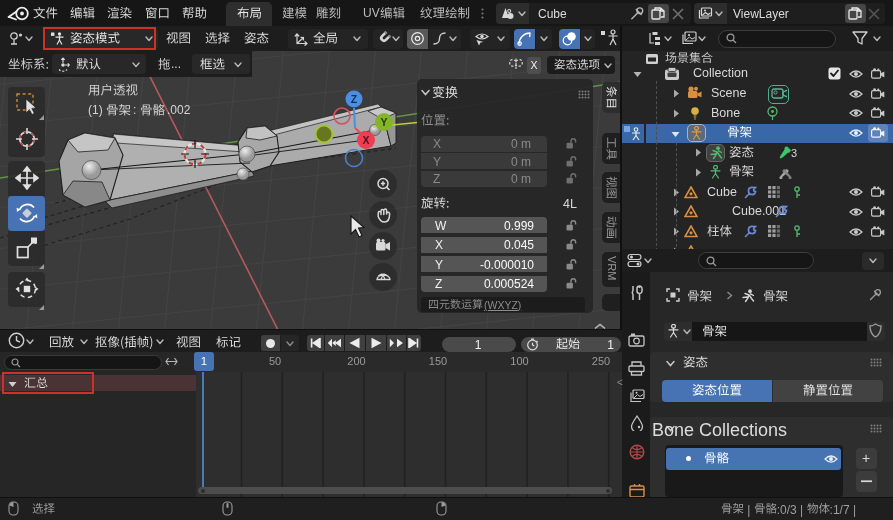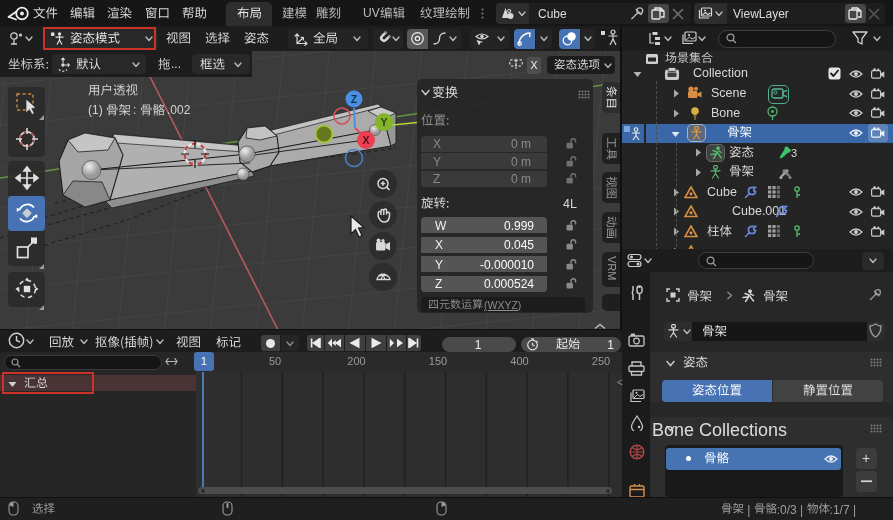--- a/index.html
+++ b/index.html
@@ -1074,21 +1074,21 @@
       <use href="#g76" transform="matrix(0.01200 0 0 -0.01200 0.00 10.08)" fill="#f0f0f0"></use>
       <use href="#g77" transform="matrix(0.01200 0 0 -0.01200 12.00 10.08)" fill="#f0f0f0"></use>
     </svg>
     <div style="position:absolute;left:614px;top:337.5px;font-size:12px;color:#f2f2f2;white-space:nowrap;transform:translateX(-100%);">1</div>
     <div class="" style="position:absolute;left:0px;top:352px;width:196px;height:145px;background:#262626"></div>
     <div class="" style="position:absolute;left:196px;top:352px;width:426px;height:145px;background:#2e2e2e"></div>
     <div class="" style="position:absolute;left:196px;top:352px;width:426px;height:20px;background:#2a2a2a"></div>
     <div style="position:absolute;left:275px;top:355px;font-size:11px;color:#9a9a9a;white-space:nowrap;transform:translateX(-50%);">50</div>
     <div style="position:absolute;left:356.5px;top:355px;font-size:11px;color:#9a9a9a;white-space:nowrap;transform:translateX(-50%);">200</div>
     <div style="position:absolute;left:438px;top:355px;font-size:11px;color:#9a9a9a;white-space:nowrap;transform:translateX(-50%);">150</div>
-    <div style="position:absolute;left:519.5px;top:355px;font-size:11px;color:#9a9a9a;white-space:nowrap;transform:translateX(-50%);">400</div>
+    <div style="position:absolute;left:519.5px;top:355px;font-size:11px;color:#9a9a9a;white-space:nowrap;transform:translateX(-50%);">100</div>
     <div style="position:absolute;left:601px;top:355px;font-size:11px;color:#9a9a9a;white-space:nowrap;transform:translateX(-50%);">250</div>
     <svg style="position:absolute;left:196px;top:352px;" width="426" height="145" viewBox="0 0 426 145">
       <line x1="45.5" y1="20" x2="45.5" y2="145" stroke="#212121" stroke-width="1.5"></line>
       <line x1="86.3" y1="20" x2="86.3" y2="145" stroke="#212121" stroke-width="1.5"></line>
       <line x1="127.1" y1="20" x2="127.1" y2="145" stroke="#212121" stroke-width="1.5"></line>
       <line x1="167.9" y1="20" x2="167.9" y2="145" stroke="#212121" stroke-width="1.5"></line>
       <line x1="208.7" y1="20" x2="208.7" y2="145" stroke="#212121" stroke-width="1.5"></line>
       <line x1="249.5" y1="20" x2="249.5" y2="145" stroke="#212121" stroke-width="1.5"></line>
       <line x1="290.3" y1="20" x2="290.3" y2="145" stroke="#212121" stroke-width="1.5"></line>
       <line x1="331.1" y1="20" x2="331.1" y2="145" stroke="#212121" stroke-width="1.5"></line>

